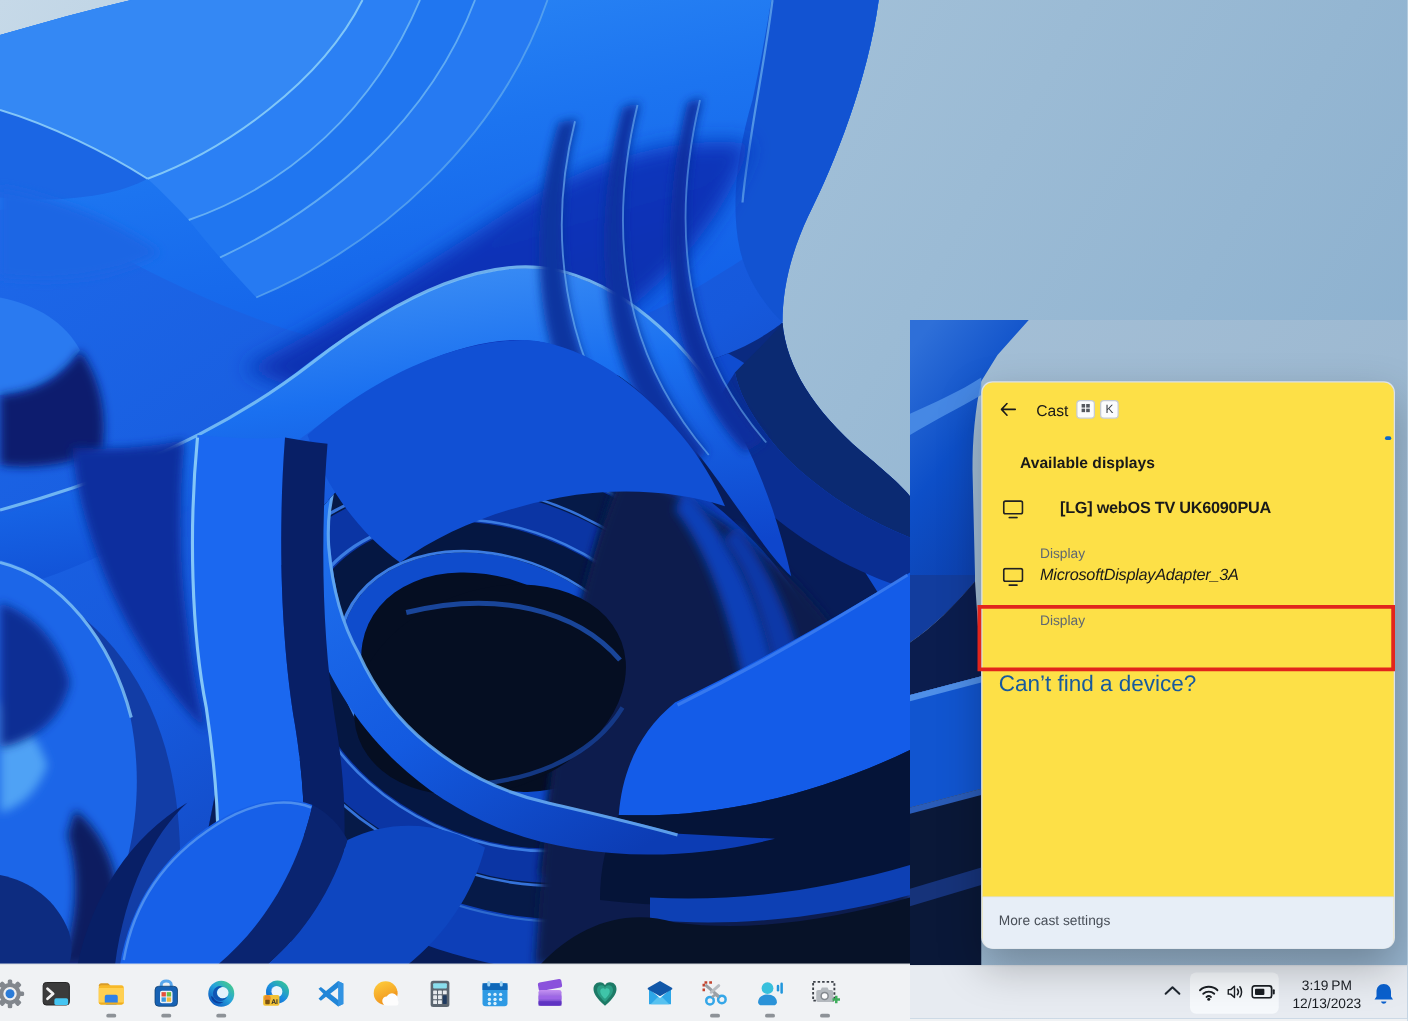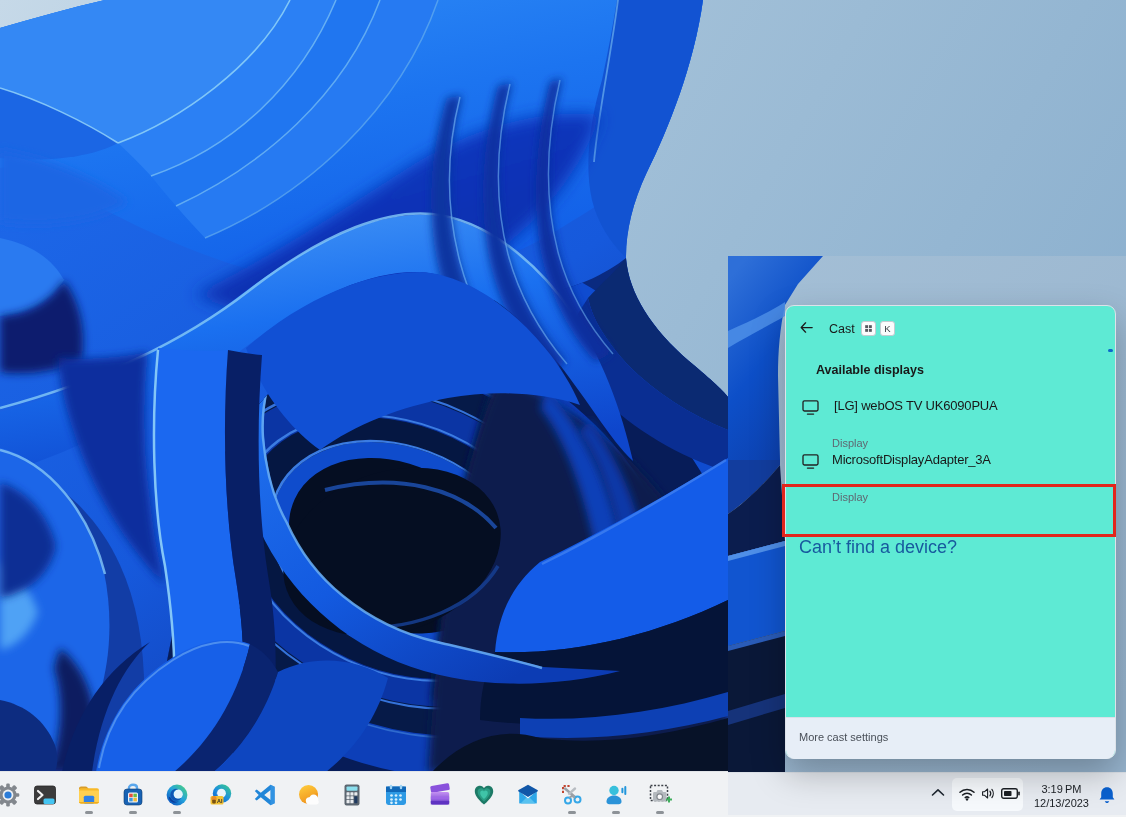--- a/index.html
+++ b/index.html
@@ -4,21 +4,21 @@
 <style>
   html,body{margin:0;padding:0;}
   body{width:1126px;height:817px;overflow:hidden;font-family:"Liberation Sans",sans-serif;}
   .desktop{position:absolute;left:0;top:0;width:1126px;height:817px;overflow:hidden;background:#aac3d8;}
   .wall{position:absolute;left:0;top:0;}
   .taskbar{position:absolute;left:0;top:771px;width:1126px;height:46px;background:#f0f2f4;border-top:1px solid #e2e5e8;box-sizing:border-box;z-index:5;}
   .ticon{position:absolute;top:11px;width:24px;height:24px;}
   .tdash{position:absolute;top:39px;width:8px;height:3px;border-radius:2px;background:#8d9297;}
   .overlay{position:absolute;left:728px;top:256px;width:398px;height:559px;overflow:hidden;z-index:10;background:#a7c0d6;}
   .otaskbar{position:absolute;left:0;top:516px;width:398px;height:43px;background:#e7ebf1;border-top:1px solid #dbe0e7;box-sizing:border-box;}
-  .panel{position:absolute;left:57px;top:49px;width:331px;height:454px;background:#5eead4;border:1px solid #dde2e9;border-radius:9px;box-shadow:0 14px 34px rgba(0,0,0,0.26);box-sizing:border-box;}
+  .panel{position:absolute;left:57px;top:49px;width:331px;height:454px;background:#fde047;border:1px solid #dde2e9;border-radius:9px;box-shadow:0 14px 34px rgba(0,0,0,0.26);box-sizing:border-box;}
   .pfoot{position:absolute;left:0;top:411px;width:329px;height:42px;background:#e7eef7;border-top:1px solid #d9e0e9;border-radius:0 0 9px 9px;box-sizing:border-box;}
   .redbox{position:absolute;left:54px;top:228px;width:334px;height:53px;border:3px solid #e2251c;box-sizing:border-box;z-index:30;}
   .ptitle{position:absolute;left:41px;top:16px;font-size:12.5px;color:#191919;}
   .phead{position:absolute;left:30px;top:57px;font-size:12.5px;font-weight:bold;color:#191919;}
   .prow-label{position:absolute;font-size:13px;color:#191919;letter-spacing:-0.2px;}
   .prow-sub{position:absolute;font-size:11px;color:#5f6771;margin-top:21px;}
   .plink{position:absolute;left:13px;top:199px;font-size:18px;color:#17599e;margin-top:32px;}
   .pmore{position:absolute;left:13px;top:425px;font-size:11px;color:#494f58;text-align:right;}
   .kbadge{display:inline-block;height:13px;min-width:8px;padding:0 2.5px;border:1px solid #c6cbd2;border-radius:3px;background:#fbfcfd;font-size:9.5px;line-height:13px;color:#3a3f46;text-align:center;vertical-align:middle;}
   .tray{position:absolute;left:200px;top:519px;width:198px;height:40px;}
@@ -424,27 +424,27 @@
               <rect x="0.2" y="4.5" width="3.3" height="3.3" fill="#55595f"></rect>
               <rect x="4.5" y="4.5" width="3.3" height="3.3" fill="#55595f"></rect>
             </svg></span></div>
 <div style="position:absolute;left:94px;top:13px;"><span class="kbadge">K</span></div>
 <div style="position:absolute;left:322px;top:43px;width:5px;height:3px;border-radius:1.5px;background:#0c69cc;"></div>
 <div class="phead">Available displays</div>
 <svg style="position:absolute;left:16px;top:94px;" width="17" height="15" viewBox="0 0 19 17">
           <rect x="1" y="1" width="17" height="11.5" rx="1.6" fill="none" stroke="#222" stroke-width="1.5"></rect>
           <path d="M 6,16 L 13,16" stroke="#222" stroke-width="1.5" stroke-linecap="round"></path>
         </svg>
-<div class="prow-label" style="left:48px;top:92px;">[LG] webOS TV UK6090PUA</div>
+<div class="prow-label" style="left:62px;top:92px;font-weight:bold;">[LG] webOS TV UK6090PUA</div>
 <div class="prow-sub" style="left:46px;top:110px;">Display</div>
 <svg style="position:absolute;left:16px;top:148px;" width="17" height="15" viewBox="0 0 19 17">
           <rect x="1" y="1" width="17" height="11.5" rx="1.6" fill="none" stroke="#222" stroke-width="1.5"></rect>
           <path d="M 6,16 L 13,16" stroke="#222" stroke-width="1.5" stroke-linecap="round"></path>
         </svg>
-<div class="prow-label" style="left:46px;top:146px;">MicrosoftDisplayAdapter_3A</div>
+<div class="prow-label" style="left:46px;top:146px;font-style:italic;">MicrosoftDisplayAdapter_3A</div>
 <div class="prow-sub" style="left:46px;top:164px;">Display</div>
 <div class="plink">Can’t find a device?</div>
 
       <div class="pfoot"></div>
       <div class="pmore">More cast settings</div>
     </div>
     <div class="redbox"></div>
   </div>
 </div>
 

